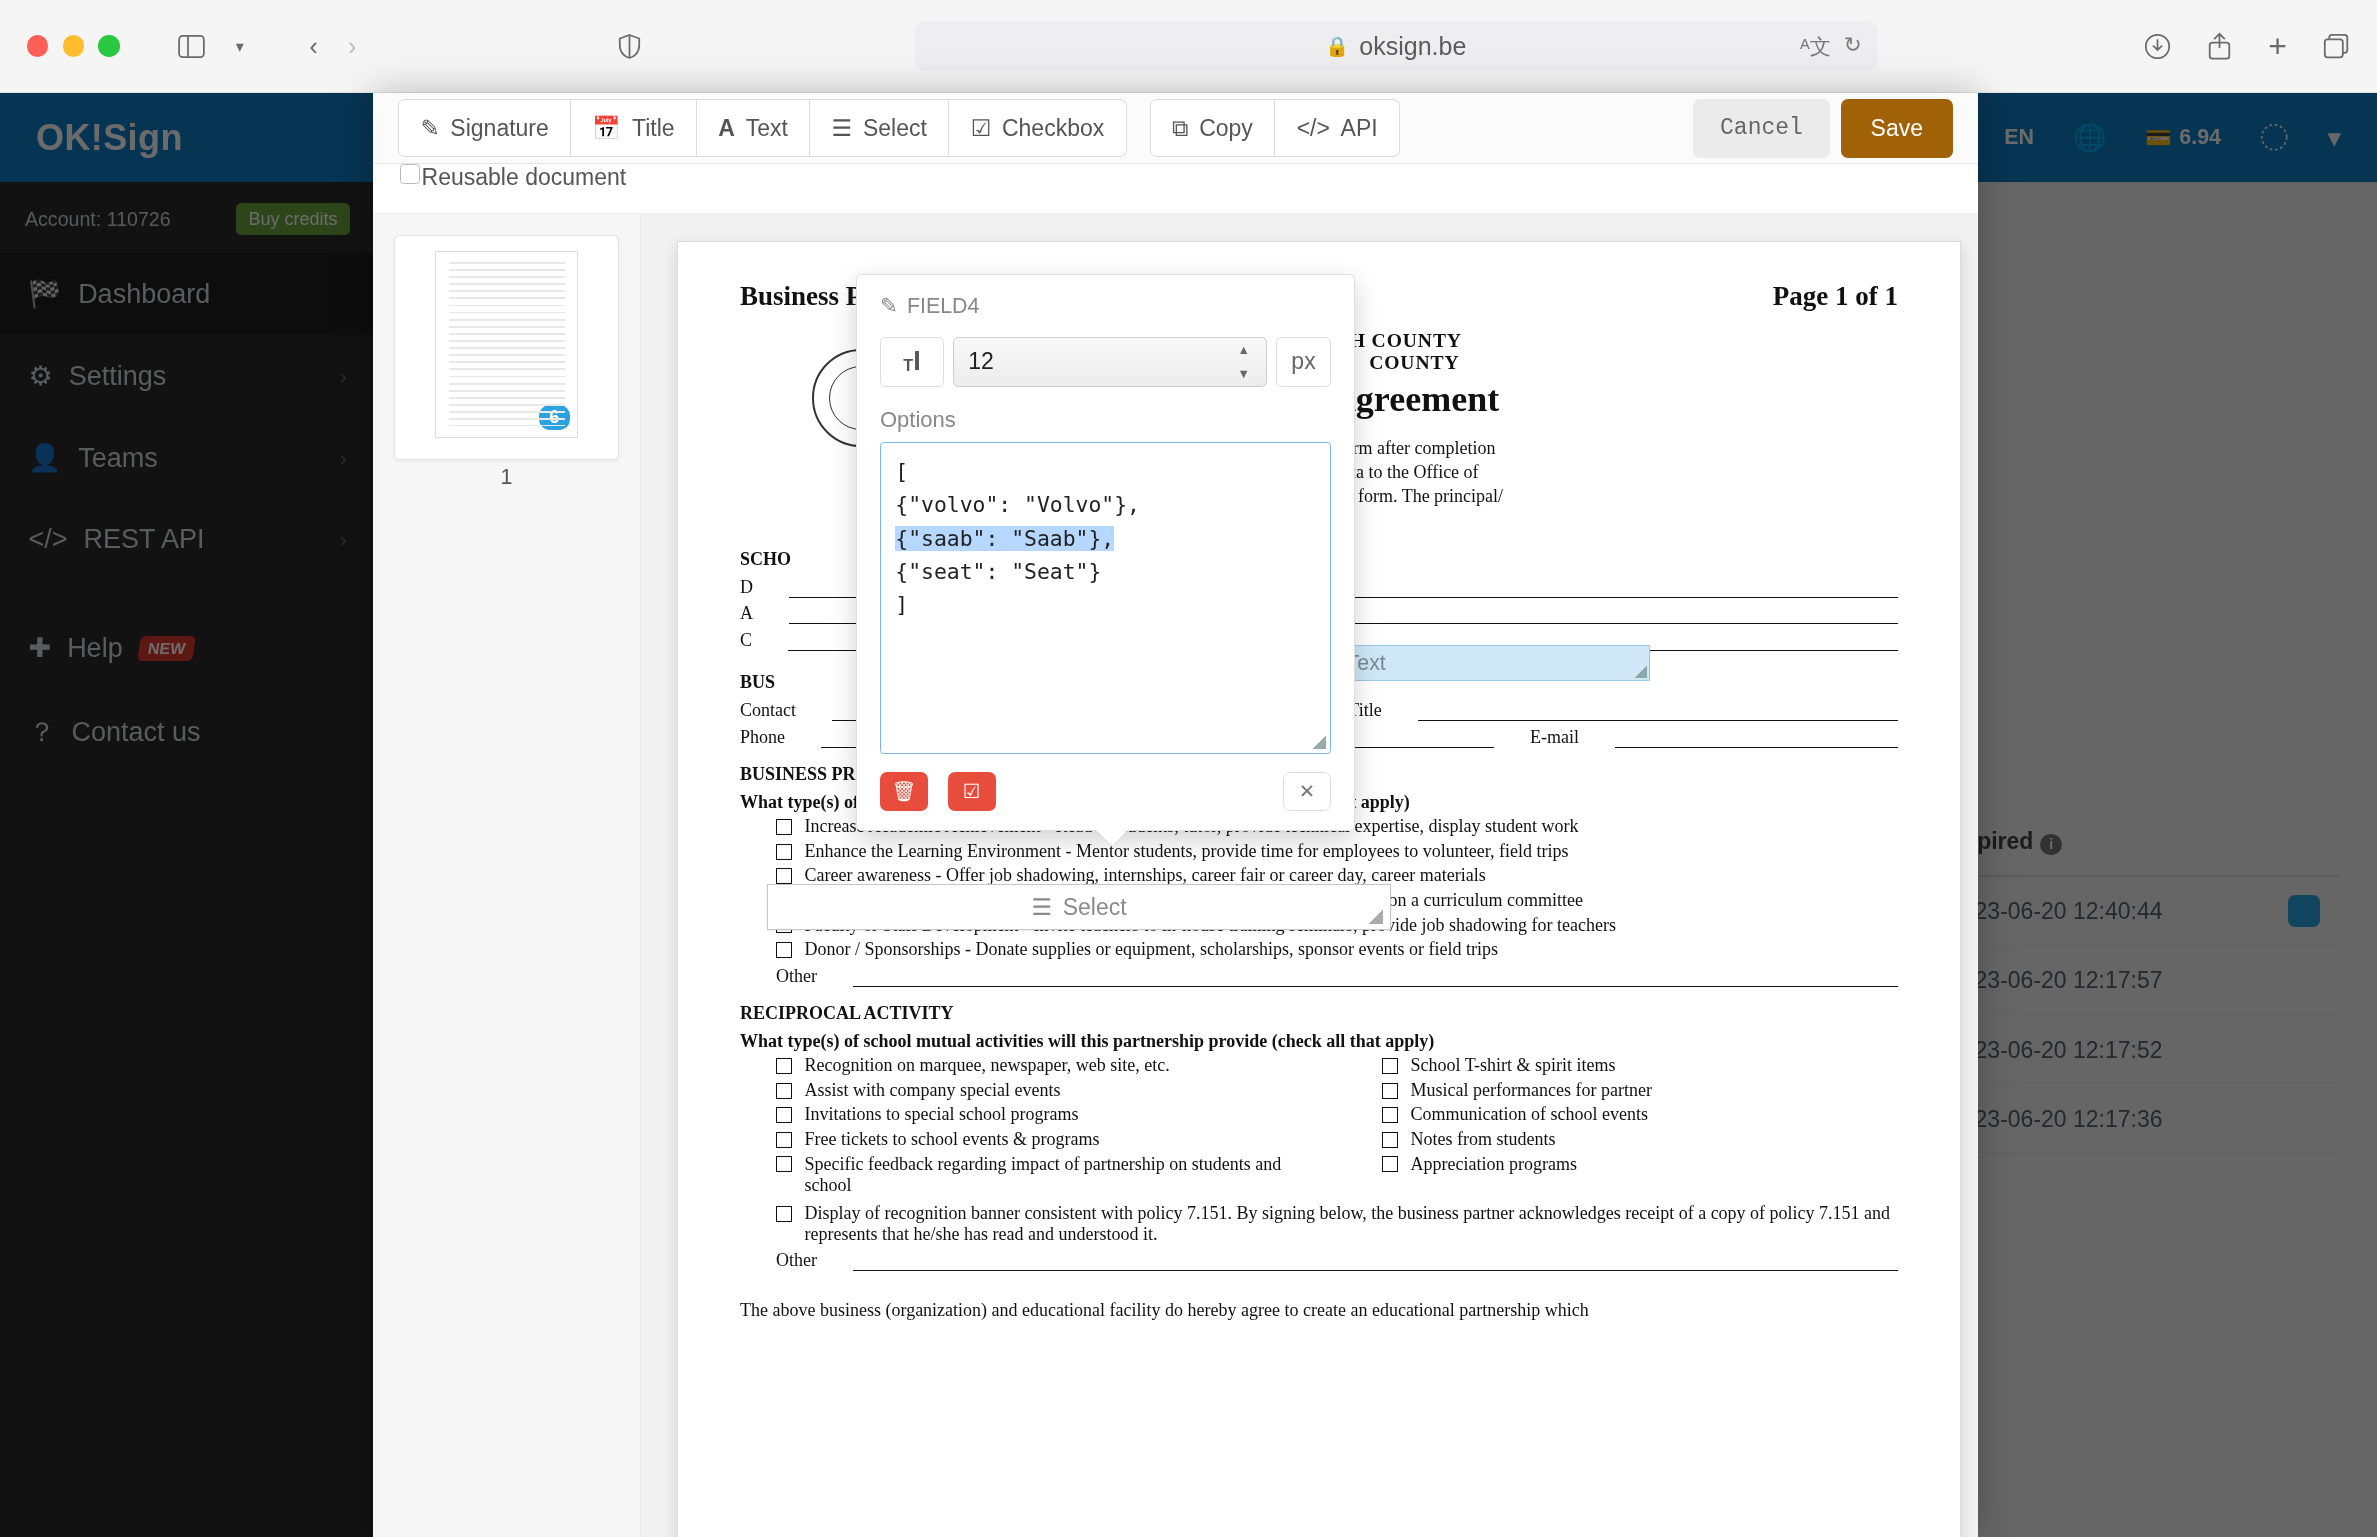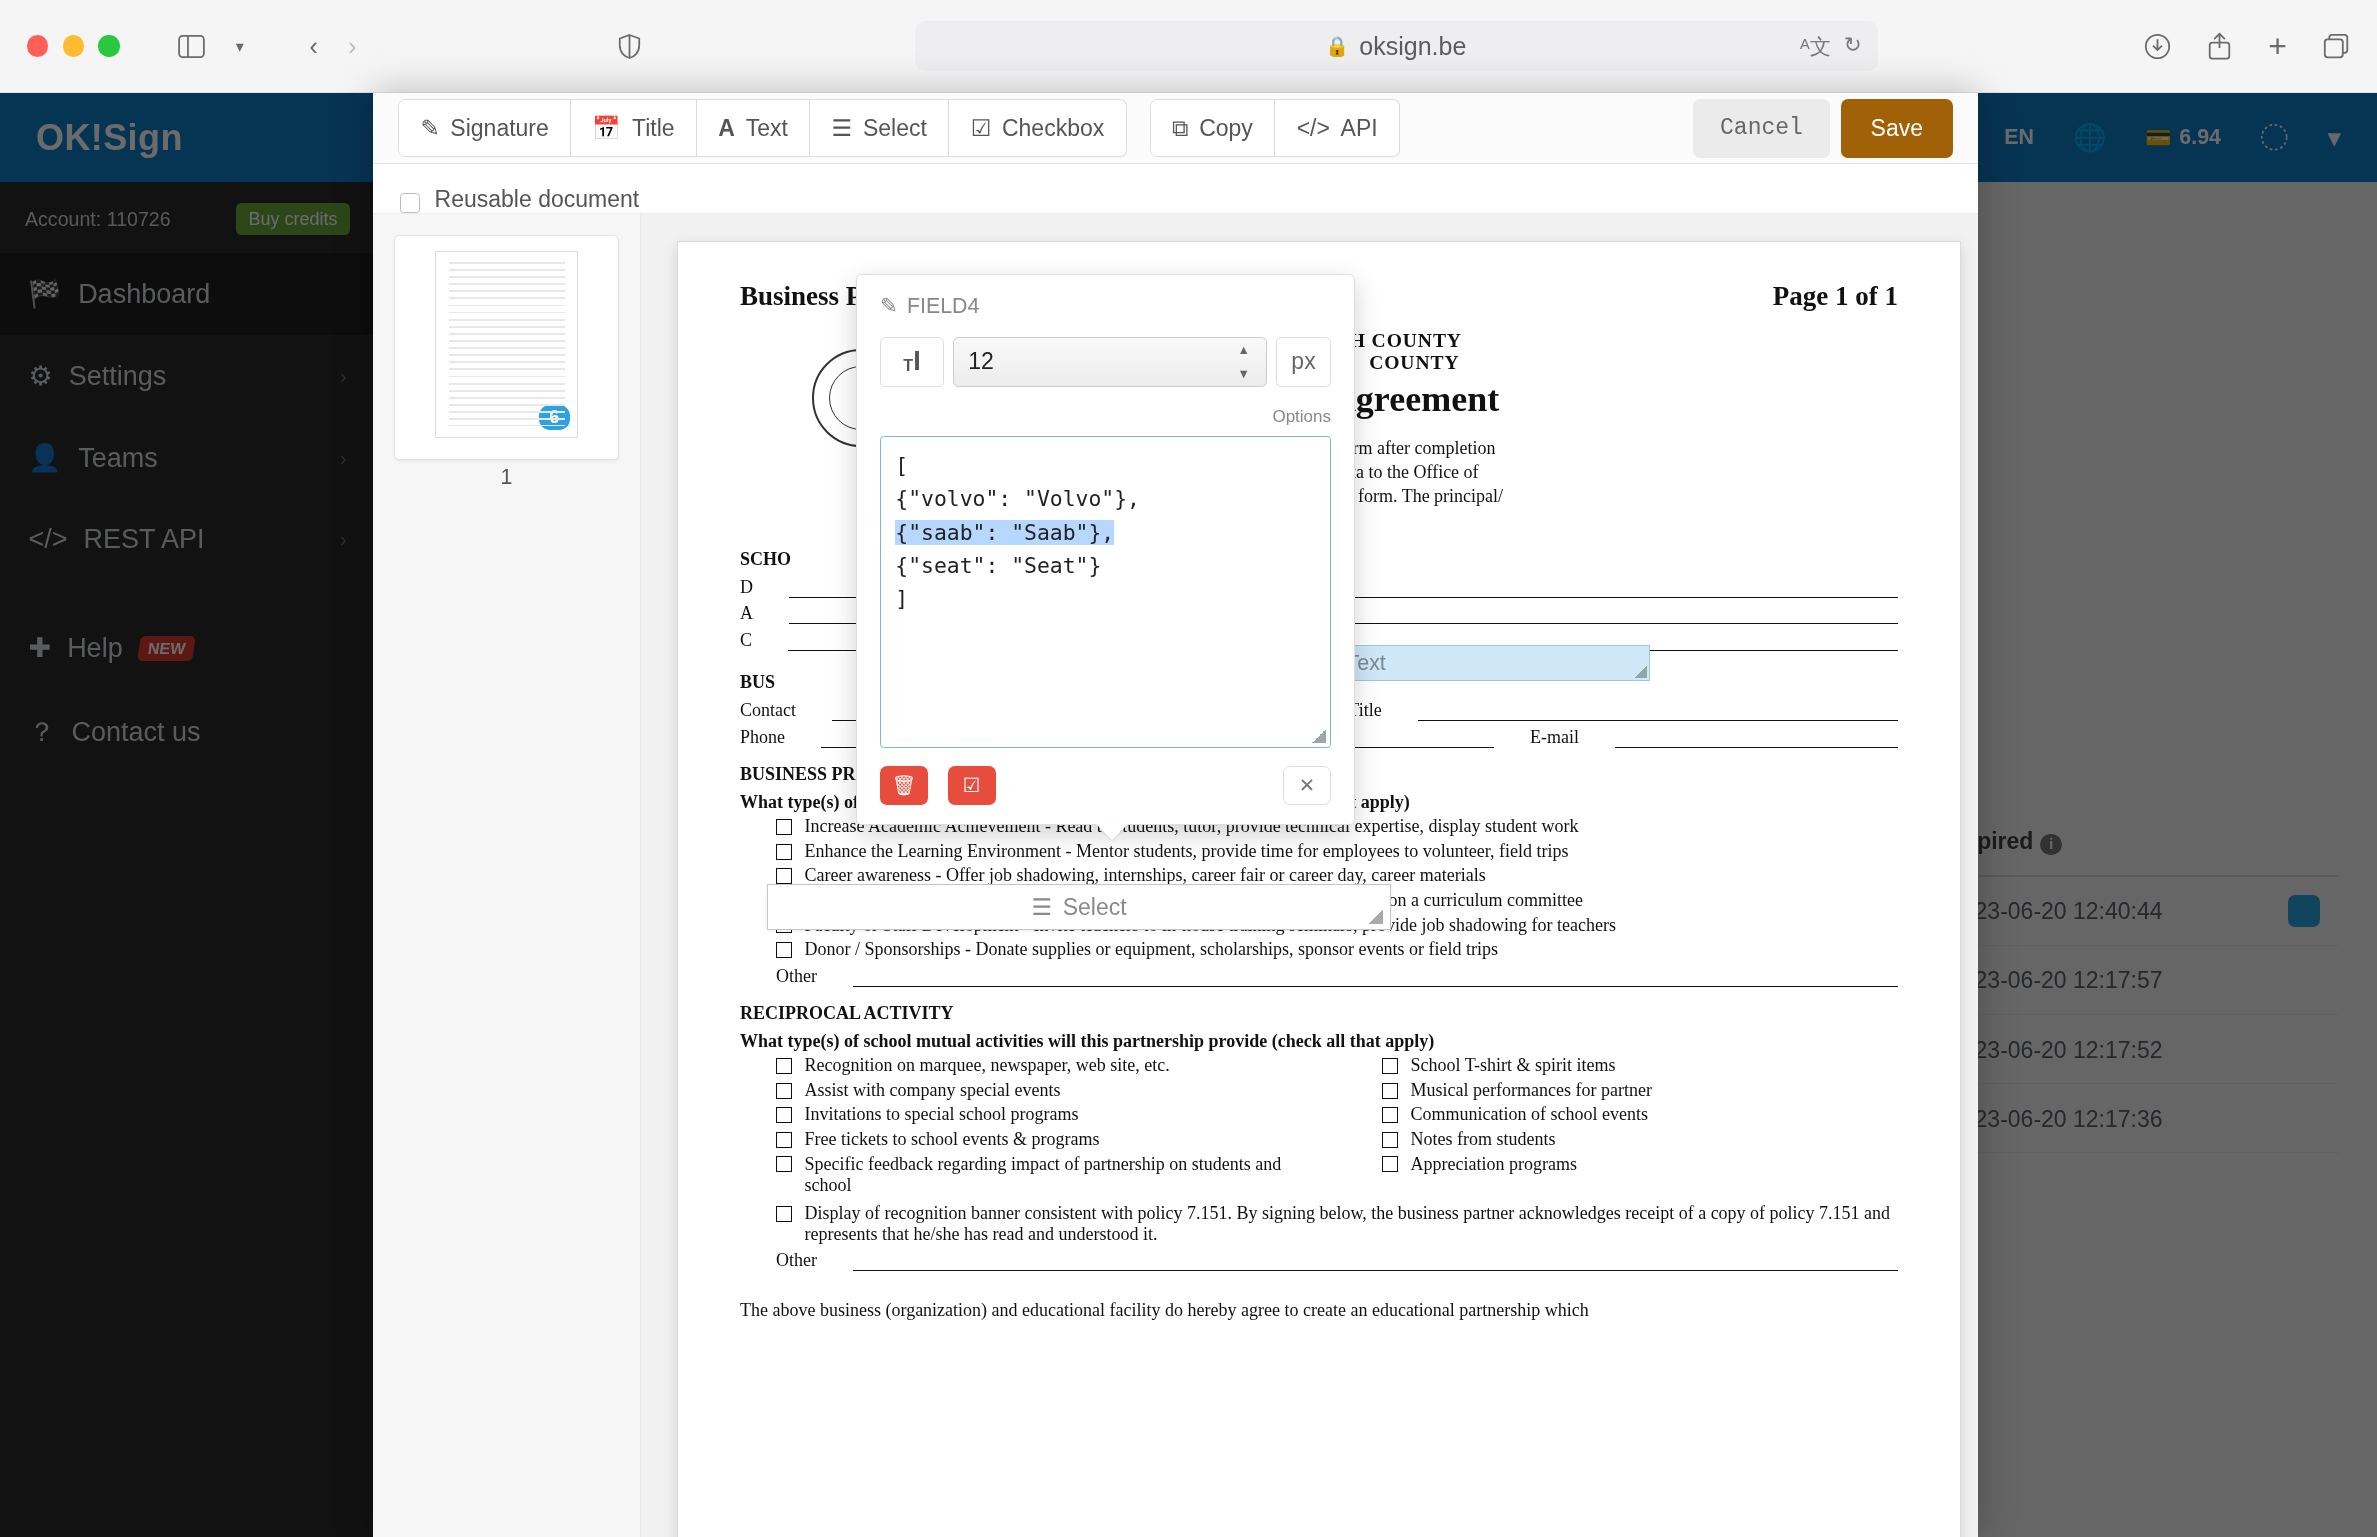--- a/index.html
+++ b/index.html
@@ -55,21 +55,21 @@
   .tb-group { display:flex; }
   .tb-btn { display:flex; align-items:center; gap:10.7px; padding: 14.3px 21.4px; border:0.9px solid #dcdcdc; background:#fff; color:#555; font-size:23px; cursor:pointer; }
   .tb-btn:first-child { border-radius: 7.1px 0 0 7.1px; }
   .tb-btn:last-child { border-radius: 0 7.1px 7.1px 0; }
   .tb-btn + .tb-btn { border-left: none; }
   .tb-gap { width: 23px; }
   .tb-right { margin-left: auto; display:flex; gap: 10.7px; }
   .btn-cancel { background:#ebebeb; color:#666; border:none; padding: 16px 27px; font-size:23px; border-radius:7.1px; cursor:pointer;font-family:Liberation Mono, monospace;}
   .btn-save { background:#a16207; color:#fff; border:none; padding: 16px 30px; font-size:23px; border-radius:7.1px; cursor:pointer;}
   
-  .editor-subbar { height: 50px; display:flex; align-items:flex-end; padding: 0 27px; border-bottom:0.9px solid #eee; color:#555; font-size:23px; gap:15px;}
+  .editor-subbar { height: 50px; display:flex; align-items:flex-start; padding: 0 27px; border-bottom:0.9px solid #eee; color:#555; font-size:23px; gap:2px;}
   .chk { width:19.6px; height:19.6px; border:1.8px solid #bbb; border-radius:3.6px; display:inline-block;}
   
   .editor-body { flex:1; display:flex; overflow:hidden; }
   
   .thumb-pane { width: 268px; background:#f6f6f6; border-right:0.9px solid #e7e7e7; padding: 21.4px; }
   .thumb-card { background:#fff; border:0.9px solid #e2e2e2; border-radius:5.4px; padding: 14.3px; box-shadow: 0 1.8px 3.6px rgba(0,0,0,0.05);}
   .thumb-img { width: 143px; height: 187px; margin: 0 auto 7.1px; border:0.9px solid #ddd; background: linear-gradient(#fff,#fff); position:relative;}
   .thumb-img::after { content:""; position:absolute; inset:10.7px 12.5px; background: repeating-linear-gradient(#e8e8e8 0 1.8px, transparent 1.8px 7.1px);}
   .thumb-badge { position:absolute; right:7.1px; bottom:7.1px; background:#2aa3e0; color:#fff; font-size:18px; padding:1.8px 10.7px; border-radius:10.7px; font-weight:600;}
   .thumb-num { text-align:center; font-size:21.4px; color:#555; margin-top:5.4px;}
@@ -102,21 +102,21 @@
   
   
   .popover { position:absolute; width: 499px; background:#fff; border:0.9px solid #dedede; border-radius:5.4px; box-shadow: 0 9px 27px rgba(0,0,0,0.18); font-family:-apple-system, sans-serif; z-index: 50;}
   .popover::after { content:""; position:absolute; bottom:-16px; left:48%; width:0; height:0; border:16px solid transparent; border-top-color:#fff; border-bottom:none; filter: drop-shadow(0 1.8px 0.9px rgba(0,0,0,0.08));}
   .pop-head { display:flex; align-items:center; gap:9px; padding: 18px 23px 10.7px; color:#888; font-size:21.4px;}
   .pop-row { display:flex; gap: 9px; padding: 7.1px 23px 16px; align-items:stretch;}
   .pop-icon-box { width:64px; border:0.9px solid #ddd; border-radius:5.4px; display:flex; align-items:center; justify-content:center; color:#555; font-size:27px; font-weight:700;}
   .pop-spinner { flex:1; border:0.9px solid #ccc; border-radius:5.4px; background:linear-gradient(#f9f9f9,#ececec); padding: 10.7px 14.3px; font-size:23px; color:#222; position:relative;}
   .pop-spinner .spin-btns { position:absolute; right:5.4px; top:5.4px; bottom:5.4px; width:23px; display:flex; flex-direction:column; justify-content:space-between; color:#666; font-size:12.5px;}
   .pop-unit { width:55px; border:0.9px solid #ddd; border-radius:5.4px; display:flex; align-items:center; justify-content:center; color:#666; font-size:23px;}
-  .pop-section-label { padding: 3.6px 23px 9px; color:#888; font-size:17px;text-align:right;}
+  .pop-section-label { padding: 3.6px 23px 9px; color:#888; font-size:22px;}
   .pop-textarea { margin: 0 23px 18px; border:1.8px solid #7ab7dd; border-radius:3.6px; padding: 12.5px 14.3px; font-family: Menlo, monospace; font-size:21.4px; color:#222; height: 312px; white-space:pre; line-height:1.55; position:relative; overflow:hidden;}
   .pop-textarea .hl { background:#b6d7ff;}
   .pop-textarea::after { content:""; position:absolute; right:3.6px; bottom:3.6px; width:14.3px; height:14.3px; background:linear-gradient(135deg, transparent 50%, #9aa 50%);}
   .pop-actions { display:flex; padding: 0 23px 19.6px; gap: 19.6px; align-items:center;}
   .pop-btn { width:48px; height:39px; border-radius:7.1px; display:flex; align-items:center; justify-content:center; color:#fff; font-size:19.6px; border:none; cursor:pointer;}
   .pop-btn.del { background:#e74c3c;}
   .pop-btn.ok { background:#e74c3c;}
   .pop-btn.close { margin-left:auto; background:#fff; border:0.9px solid #ddd; color:#777;}
   
   .sqbtn { position:absolute; top:713px; right:57px; width:32px; height:32px; border-radius:7.1px; background:#2aa3e0; }

